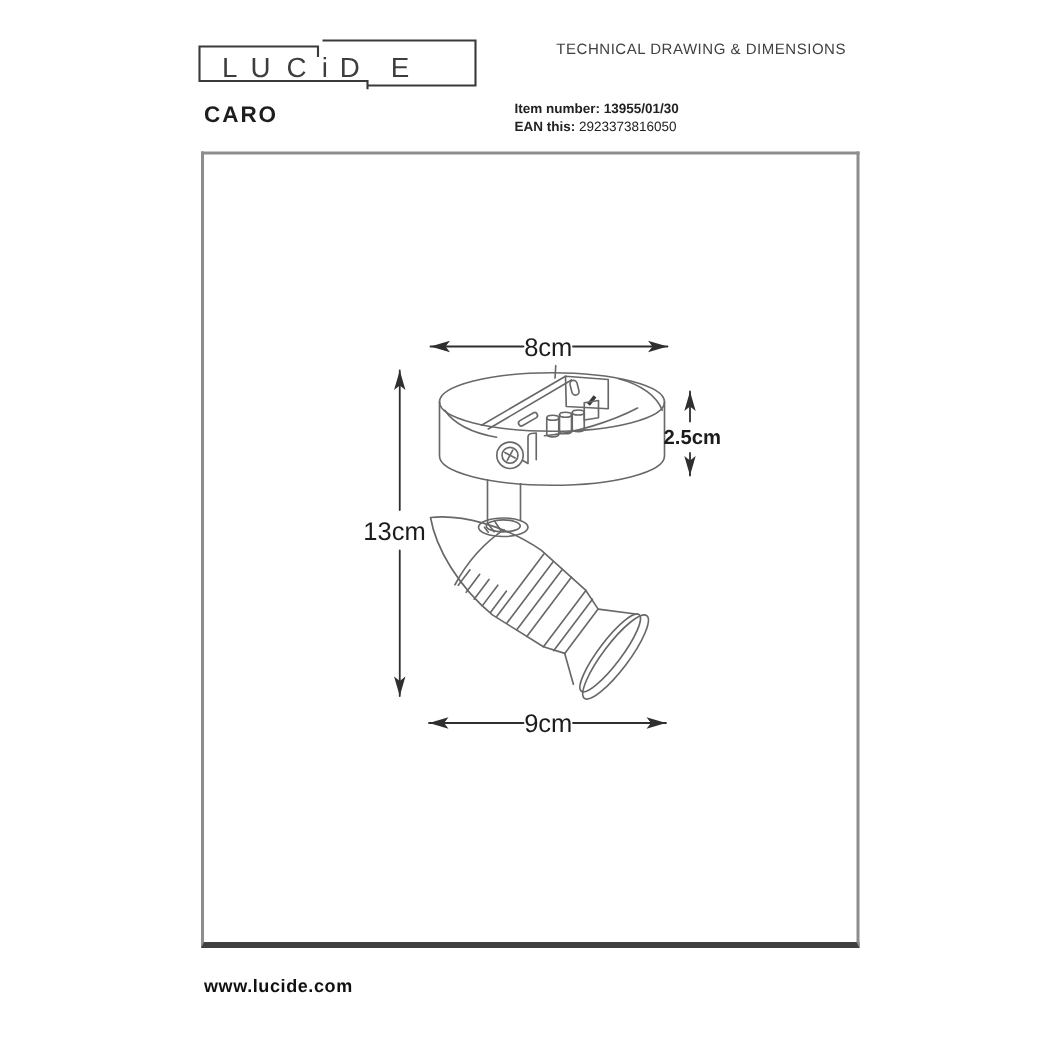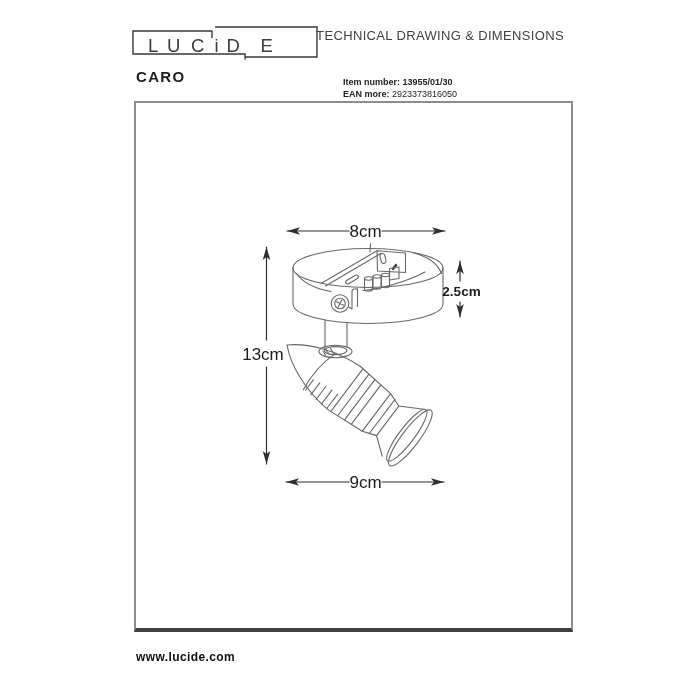--- a/index.html
+++ b/index.html
@@ -1,23 +1,23 @@
 <!DOCTYPE html>
 <html><head>
 <meta charset="utf-8">
 <style>
   html,body{margin:0;padding:0;background:#ffffff;}
   .page{
     position:relative;width:700px;height:700px;background:#ffffff;overflow:hidden;
     font-family:"Liberation Sans", sans-serif;color:#1b1b1b;
   }
   .abs{position:absolute;}
-  .tech-label{top:28px;right:136px;font-size:13px;letter-spacing:.35px;color:#414141;white-space:nowrap;}
+  .tech-label{top:28px;right:136px;font-size:10px;letter-spacing:.35px;color:#414141;white-space:nowrap;}
   .product-name{left:136px;top:68px;font-size:15px;font-weight:bold;letter-spacing:1.3px;color:#1d1d1d;text-align:center;}
-  .item-block{left:343px;top:77px;font-size:9px;line-height:11.5px;color:#222;white-space:nowrap;}
+  .item-block{left:343px;top:67px;font-size:9px;line-height:11.5px;color:#222;white-space:nowrap;}
   .item-block .lbl{font-weight:bold;}
   .item-block .val-bold{font-weight:bold;}
   .drawing-box{
     left:134px;top:101px;width:435px;height:525px;background:#fff;
     border:2px solid #8d8d8d;border-bottom:4px solid #404040;
   }
   .art{left:0;top:0;width:700px;height:700px;}
   .art path,.art ellipse,.art circle,.art rect{fill:none;stroke:#686868;stroke-width:1.1;stroke-linecap:round;stroke-linejoin:round;}
   .art .dim{stroke:#2f2f2f;stroke-width:1.2;}
   .art .head-fill{fill:#2f2f2f;stroke:none;}
@@ -52,21 +52,21 @@
   <div class="abs tech-label">TECHNICAL DRAWING &amp; DIMENSIONS</div>
 
   <div class="abs product-name">CARO</div>
 
   <div class="abs item-block">
     <div>
       <span class="lbl">Item number:</span>
       <span class="val-bold">13955/01/30</span>
     </div>
     <div>
-      <span class="lbl">EAN more:</span>
+      <span class="lbl">EAN this:</span>
       <span>2923373816050</span>
     </div>
   </div>
 
   <div class="abs drawing-box"></div>
 
   <svg class="abs art" width="700" height="700" viewBox="0 0 700 700">
 
     <g>
       <ellipse cx="368" cy="268" rx="75" ry="19.5"></ellipse>

